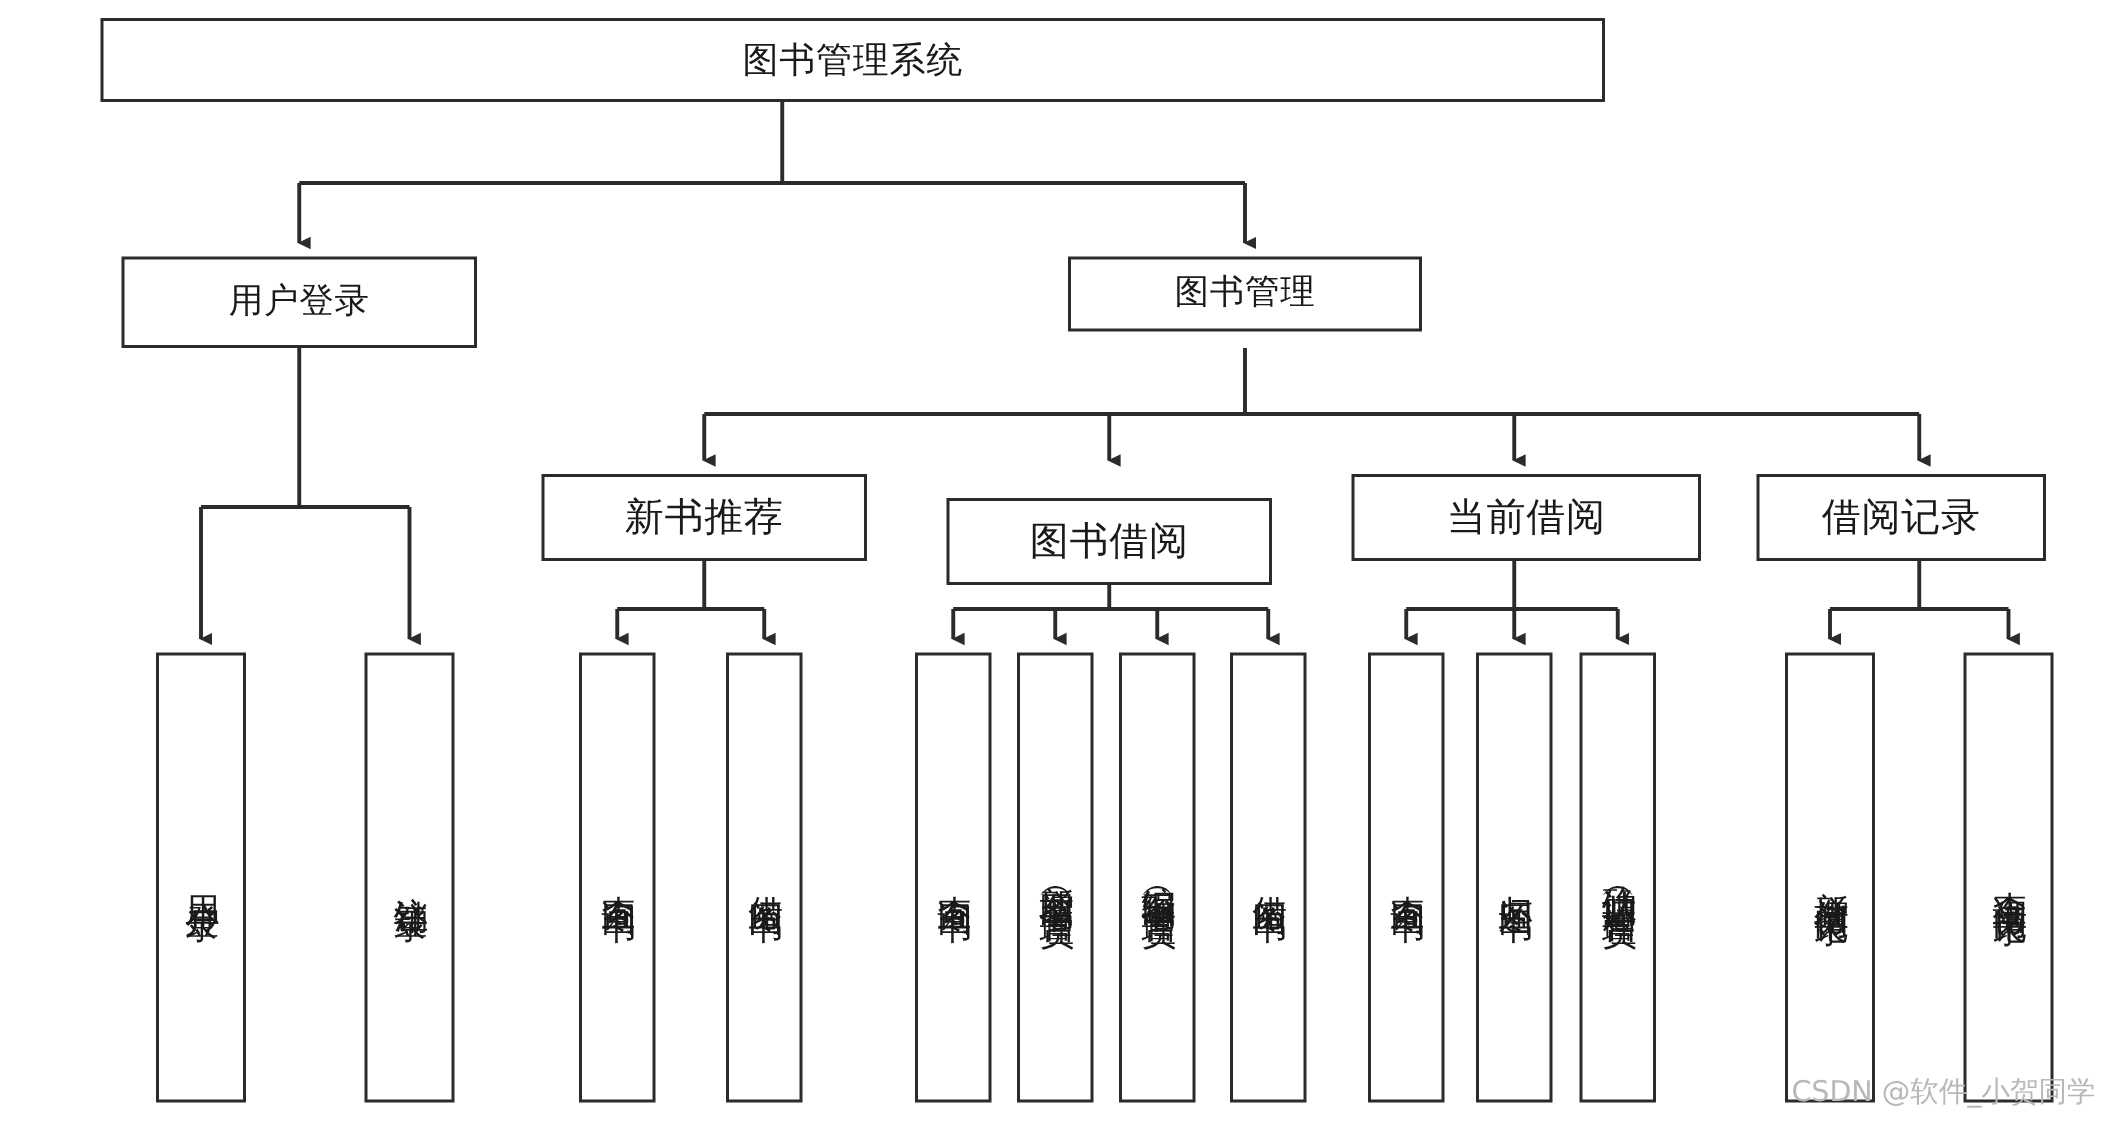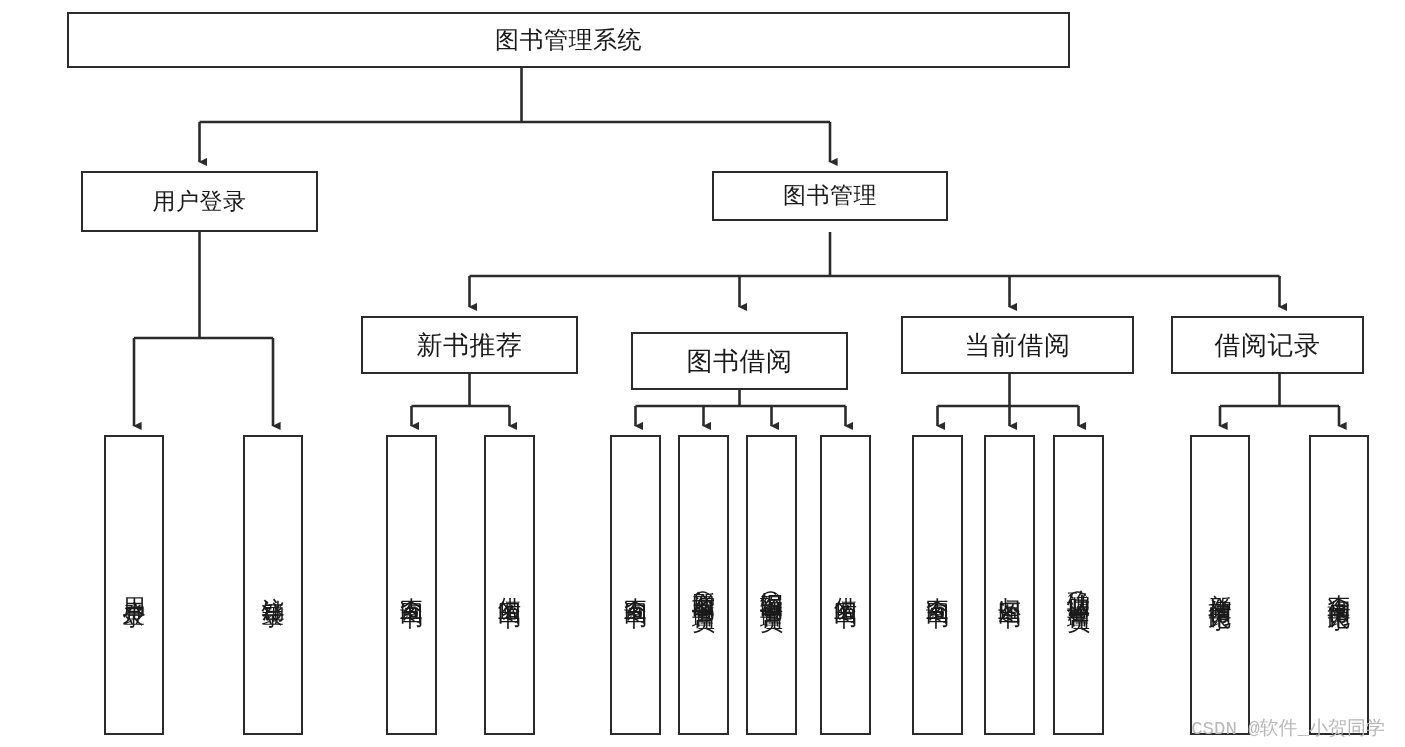--- a/index.html
+++ b/index.html
@@ -51,27 +51,26 @@
   }
   .leaf .node-label {
     writing-mode: vertical-rl;
     text-orientation: upright;
     font-size: 23px;
     letter-spacing: 3px;
     line-height: 1;
   }
   #watermark {
     position: absolute;
-    right: 20px;
+    right: 8px;
     bottom: 6px;
     font-size: 19px;
     color: #b8b8b8;
     white-space: nowrap;
     pointer-events: none;
-    font-family: Liberation Mono, monospace;
   }
 </style>
 </head>
 <body>
 
 <div id="diagram-root">
 
   <svg id="diagram-svg" viewBox="0 0 1405 747" xmlns="http://www.w3.org/2000/svg">
     <defs>
       <marker id="arrowhead" markerWidth="9" markerHeight="9" refX="4.5" refY="7.6" orient="auto" markerUnits="userSpaceOnUse">

